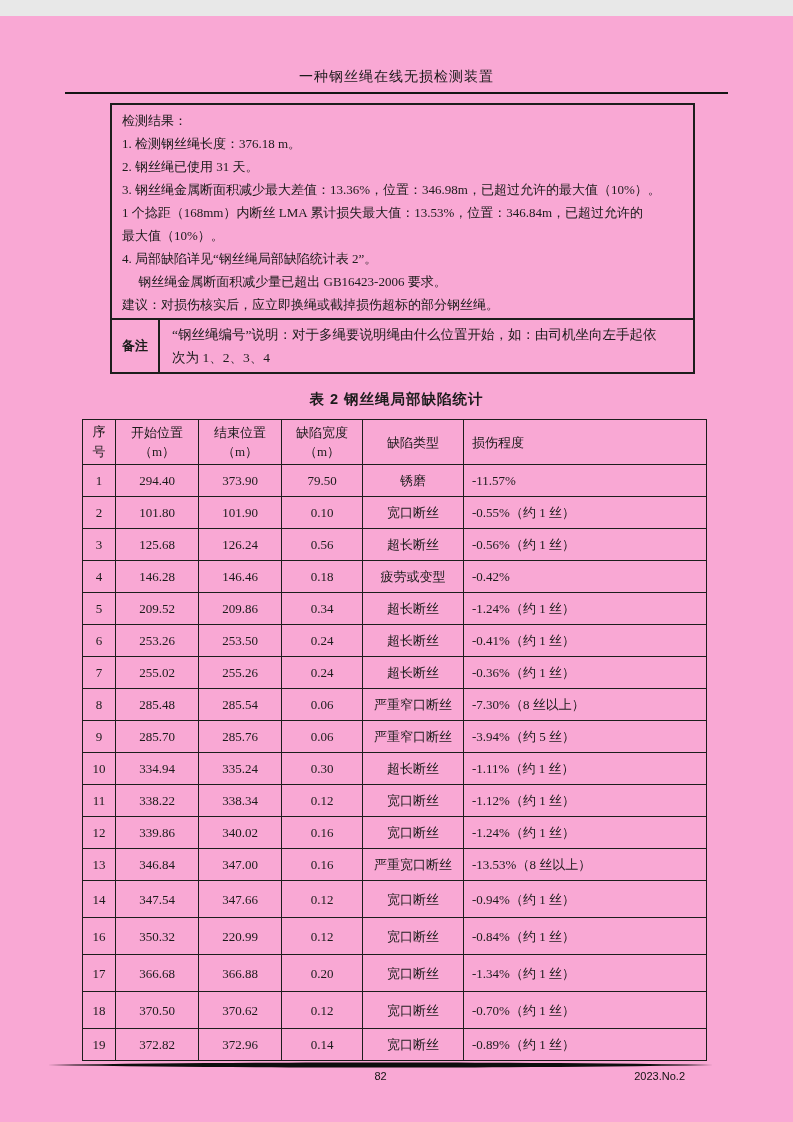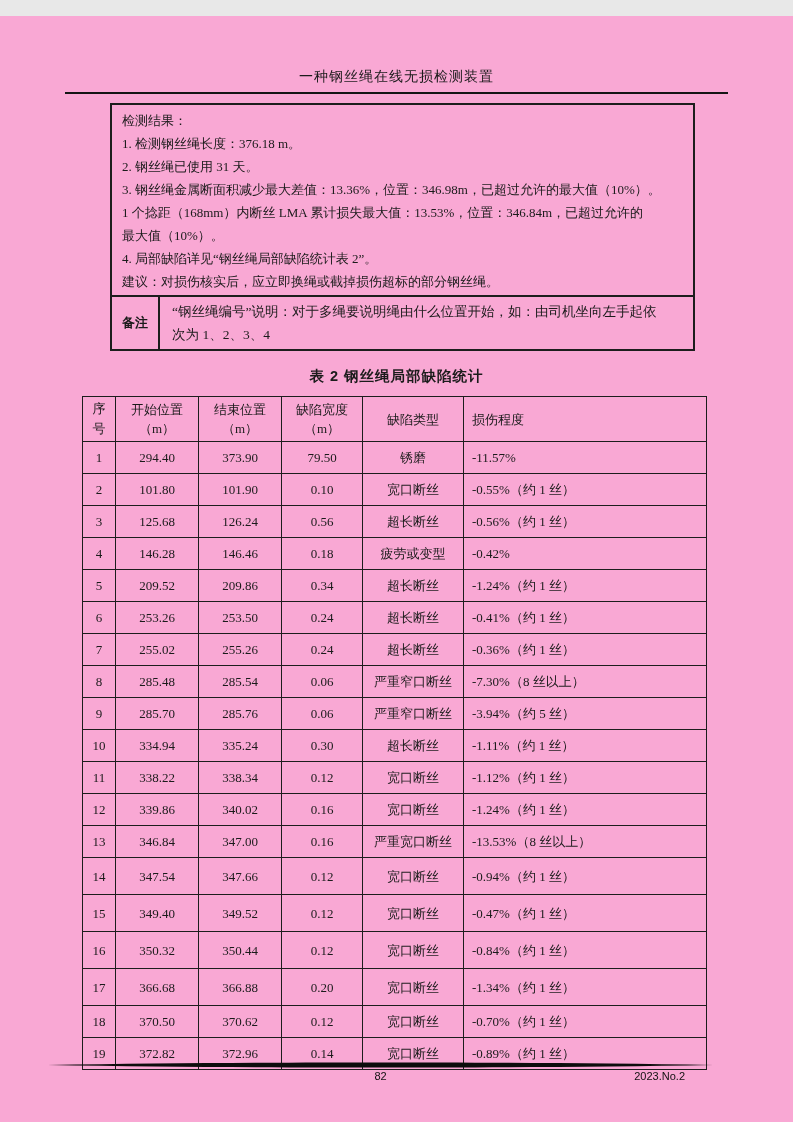--- a/index.html
+++ b/index.html
@@ -65,20 +65,21 @@
 
     <div class="result-box">
       <div class="result-lines">
           <div class="result-line">检测结果：</div>
           <div class="result-line">1. 检测钢丝绳长度：376.18 m。</div>
           <div class="result-line">2. 钢丝绳已使用 31 天。</div>
           <div class="result-line">3. 钢丝绳金属断面积减少最大差值：13.36%，位置：346.98m，已超过允许的最大值（10%）。</div>
           <div class="result-line">1 个捻距（168mm）内断丝 LMA 累计损失最大值：13.53%，位置：346.84m，已超过允许的</div>
           <div class="result-line">最大值（10%）。</div>
           <div class="result-line">4. 局部缺陷详见“钢丝绳局部缺陷统计表 2”。</div>
+          <div class="result-line">　 钢丝绳金属断面积减少量已超出 GB16423-2006 要求。</div>
           <div class="result-line">建议：对损伤核实后，应立即换绳或截掉损伤超标的部分钢丝绳。</div>
         </div>
       <div class="remark-row">
         <div class="remark-label">备注</div>
         <div class="remark-text">“钢丝绳编号”说明：对于多绳要说明绳由什么位置开始，如：由司机坐向左手起依次为 1、2、3、4</div>
       </div>
     </div>
 
     <div class="table-title">表 2 钢丝绳局部缺陷统计</div>
 
@@ -208,31 +209,23 @@
           </tr>
           <tr>
             <td class="col-0">14</td>
             <td class="col-1">347.54</td>
             <td class="col-2">347.66</td>
             <td class="col-3">0.12</td>
             <td class="col-4">宽口断丝</td>
             <td class="col-5">-0.94%（约 1 丝）</td>
           </tr>
           <tr>
-            <td class="col-0">15</td>
-            <td class="col-1">349.40</td>
-            <td class="col-2">349.52</td>
-            <td class="col-3">0.12</td>
-            <td class="col-4">宽口断丝</td>
-            <td class="col-5">-0.47%（约 1 丝）</td>
-          </tr>
-          <tr>
             <td class="col-0">16</td>
             <td class="col-1">350.32</td>
-            <td class="col-2">350.44</td>
+            <td class="col-2">220.99</td>
             <td class="col-3">0.12</td>
             <td class="col-4">宽口断丝</td>
             <td class="col-5">-0.84%（约 1 丝）</td>
           </tr>
           <tr>
             <td class="col-0">17</td>
             <td class="col-1">366.68</td>
             <td class="col-2">366.88</td>
             <td class="col-3">0.20</td>
             <td class="col-4">宽口断丝</td>

